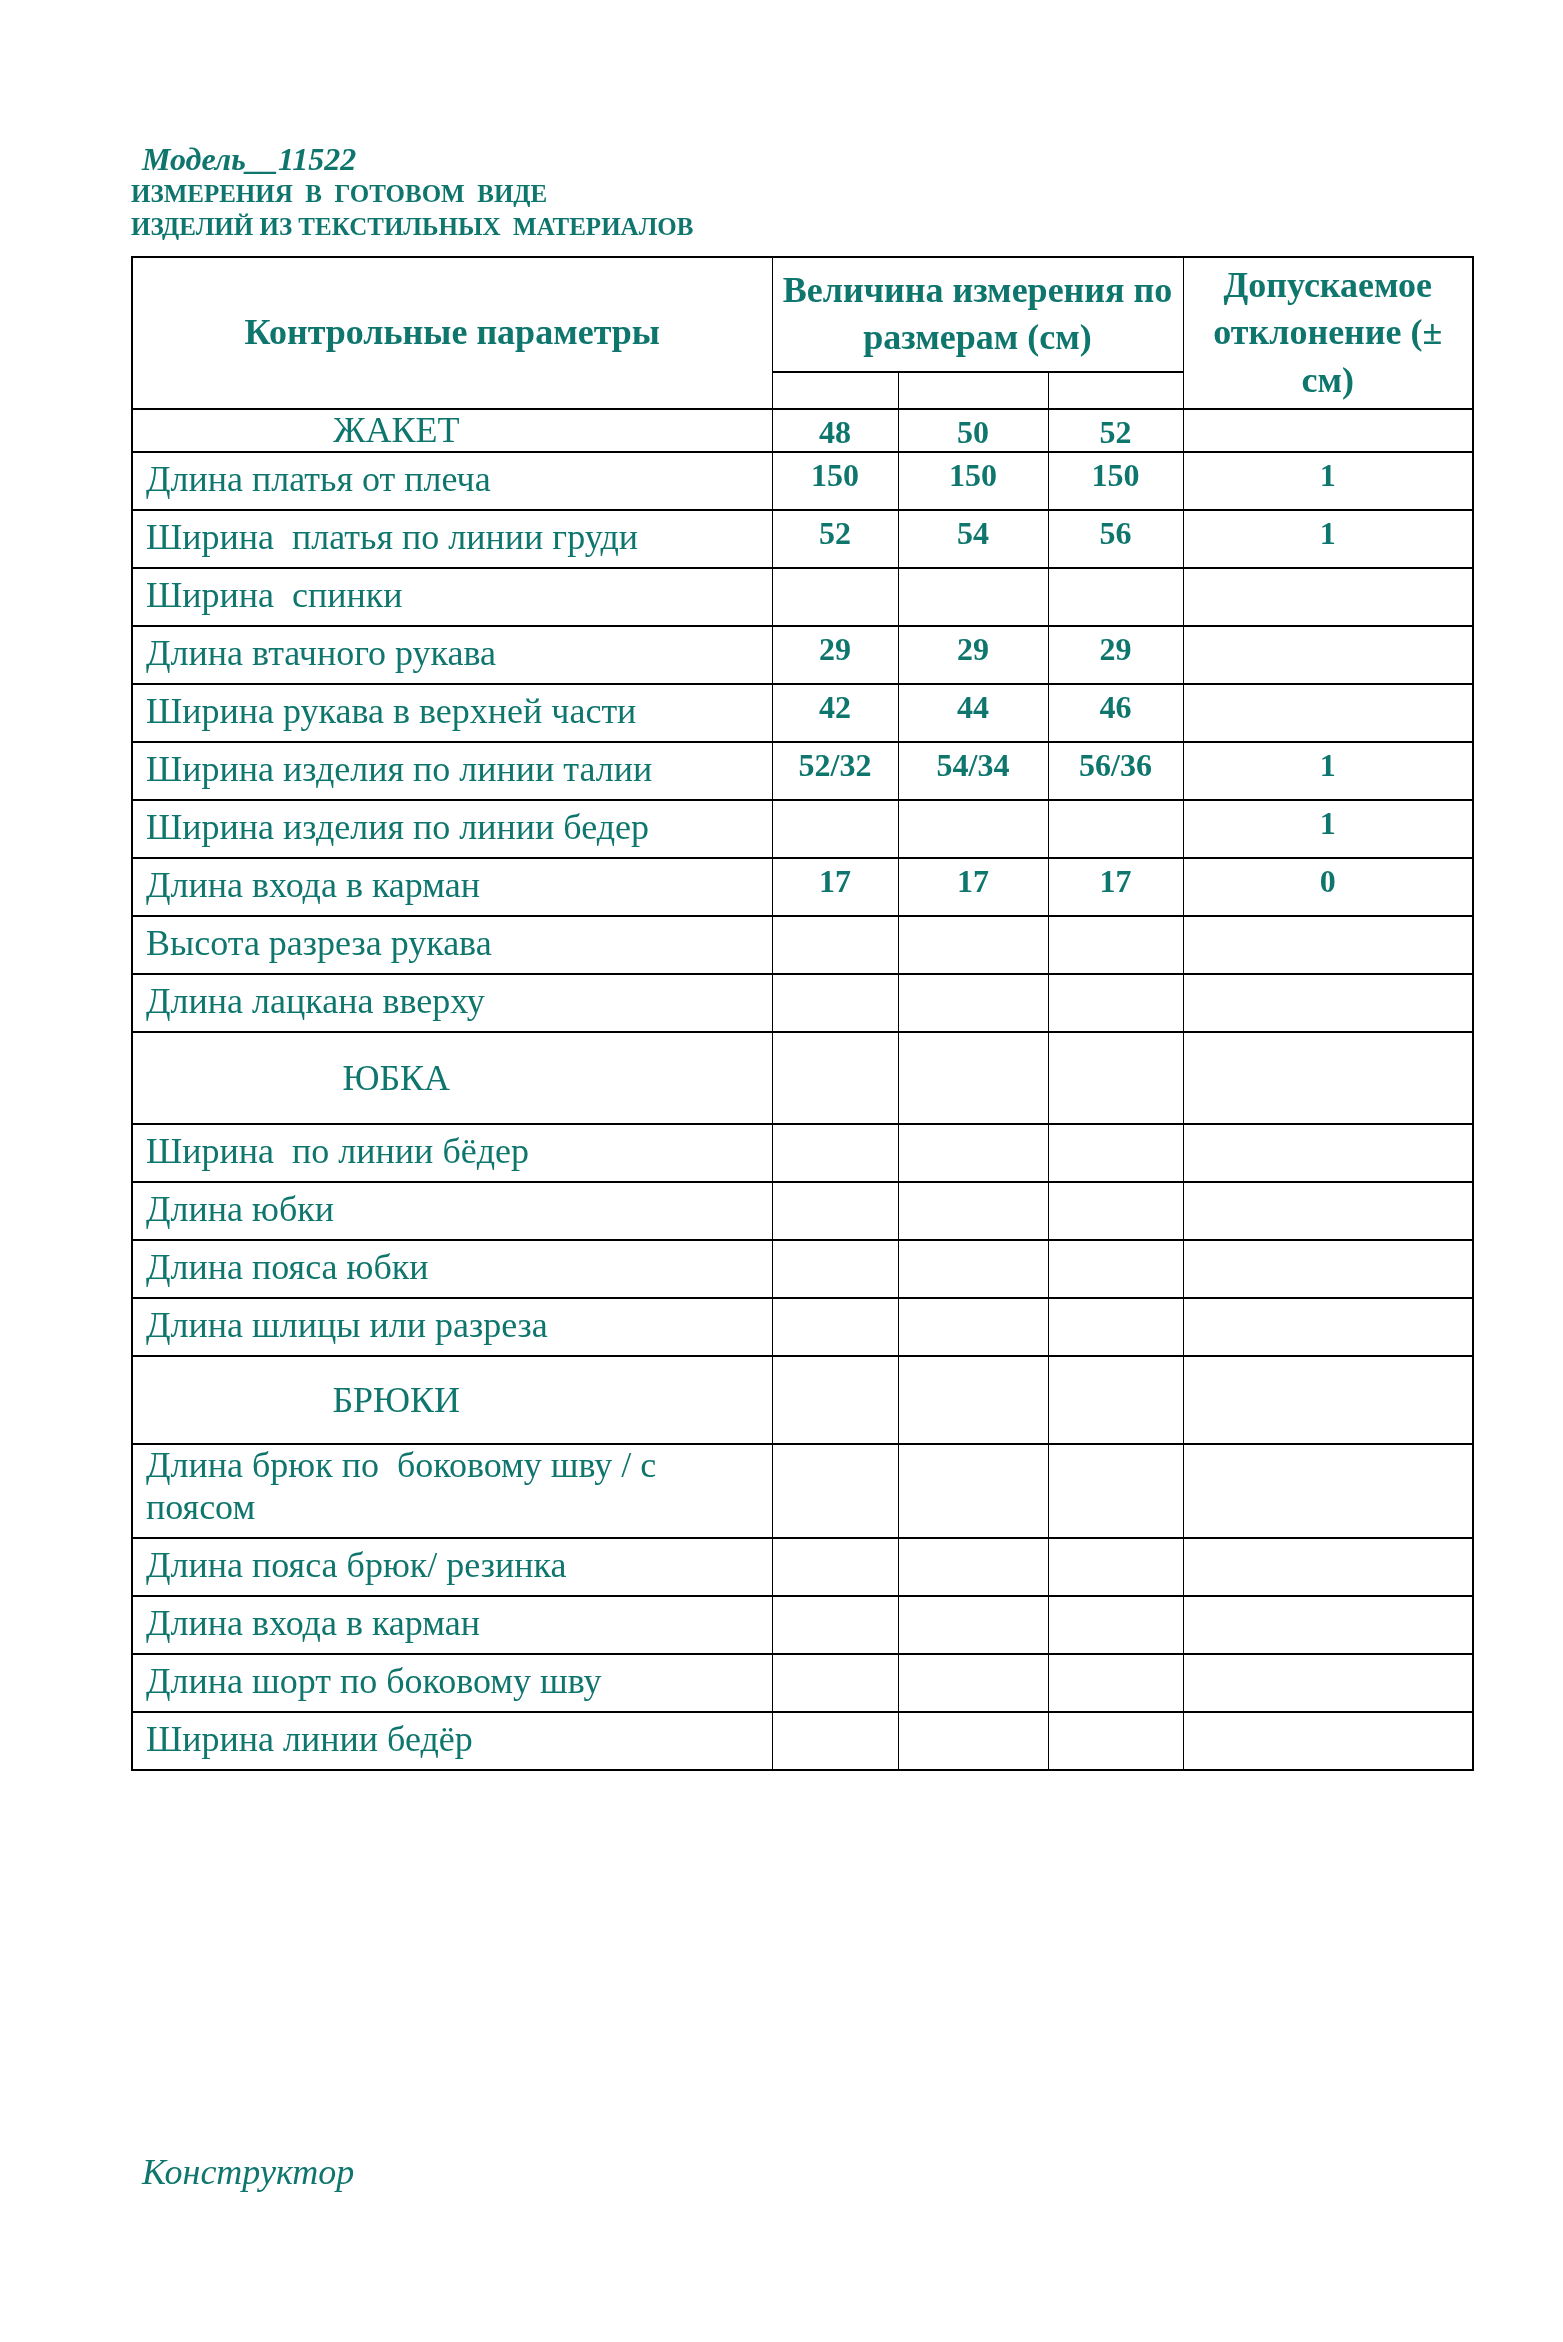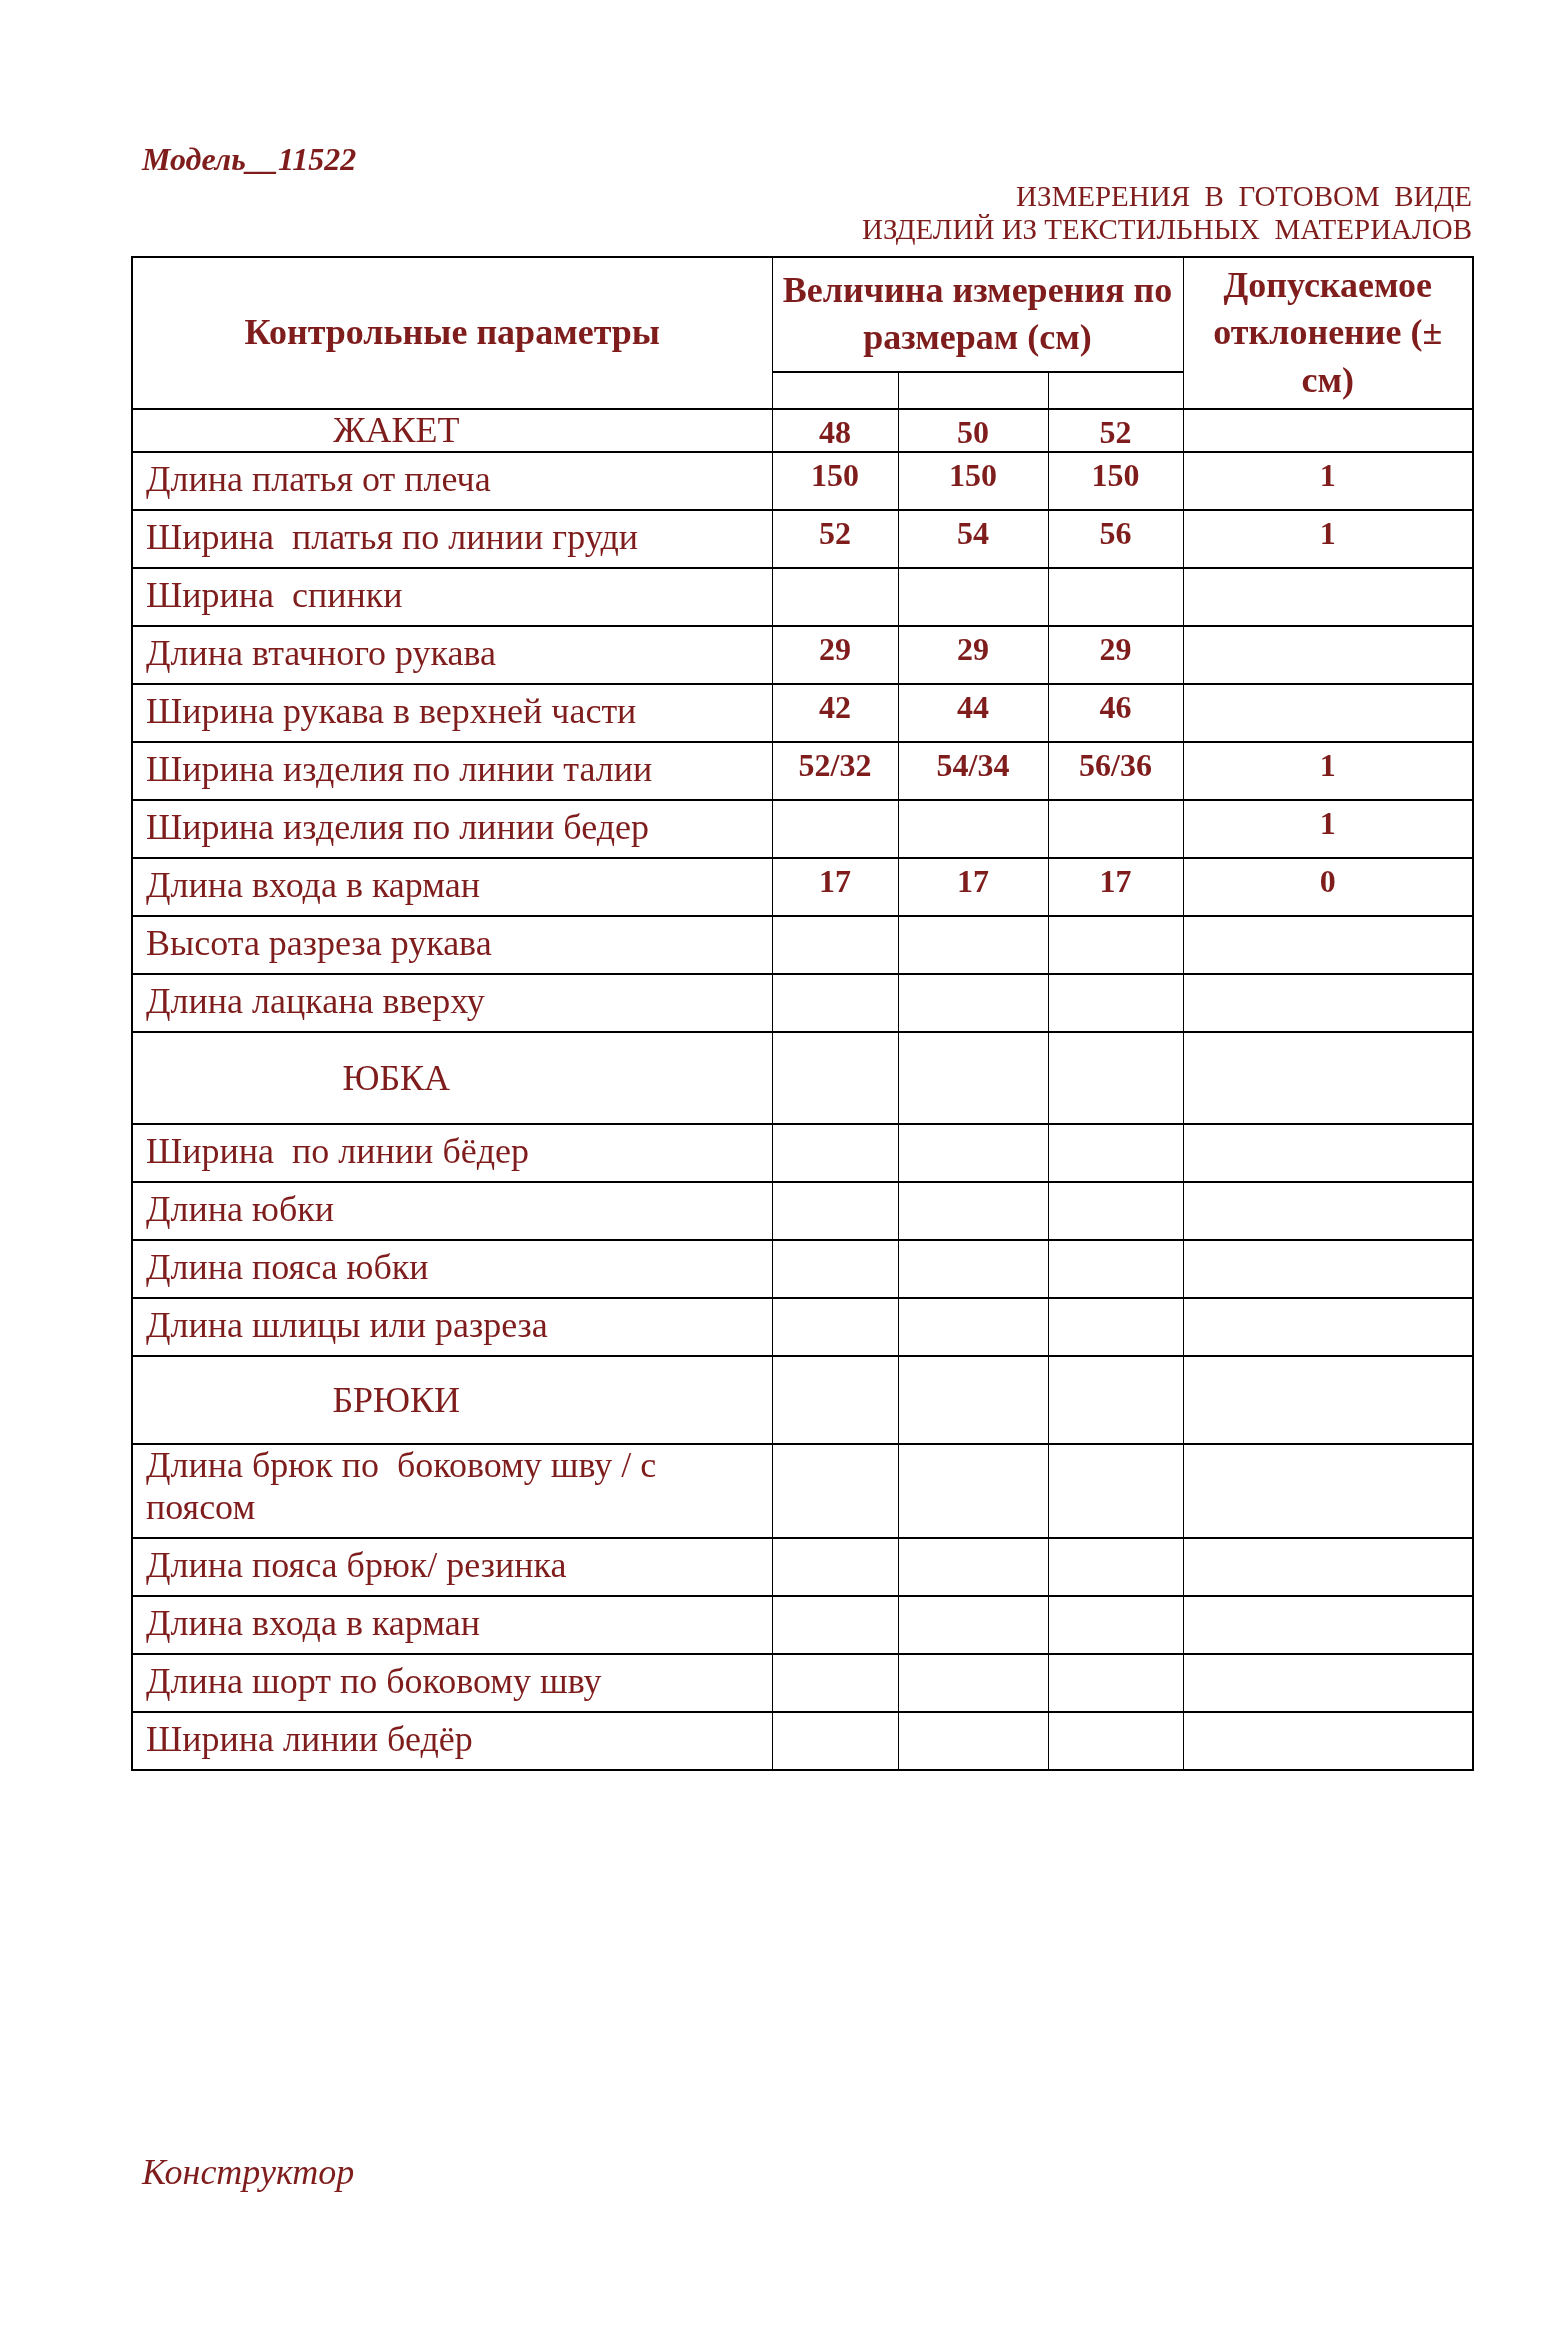--- a/index.html
+++ b/index.html
@@ -1,31 +1,31 @@
 <!DOCTYPE html>
 <html style="font-size:15px"><head>
 <meta charset="utf-8">
 <style>
   html,body{margin:0;padding:0;background:#ffffff;}
   .page{
     position:relative;
     width:1564px;height:2342px;
     background:#ffffff;
-    color:#7f1d1d;
+    color:#0f766e;
     font-family:"Liberation Serif","DejaVu Serif",serif;
     overflow:hidden;
   }
   .model-line{
     position:absolute;left:142px;top:141px;
     font-size:32px;font-weight:bold;font-style:italic;
     white-space:pre;
   }
   .doc-title{
     position:absolute;left:131px;width:1341px;
-    text-align:right;font-size:29px;font-weight:normal;
+    text-align:left;font-size:25px;font-weight:bold;
     white-space:pre;
   }
   .doc-title.line1{top:180px;}
   .doc-title.line2{top:213px;}
 
   table.meas{
     position:absolute;left:131px;top:256px;
     width:1341px;
     border-collapse:collapse;table-layout:fixed;
     border:2.8px solid #000;

